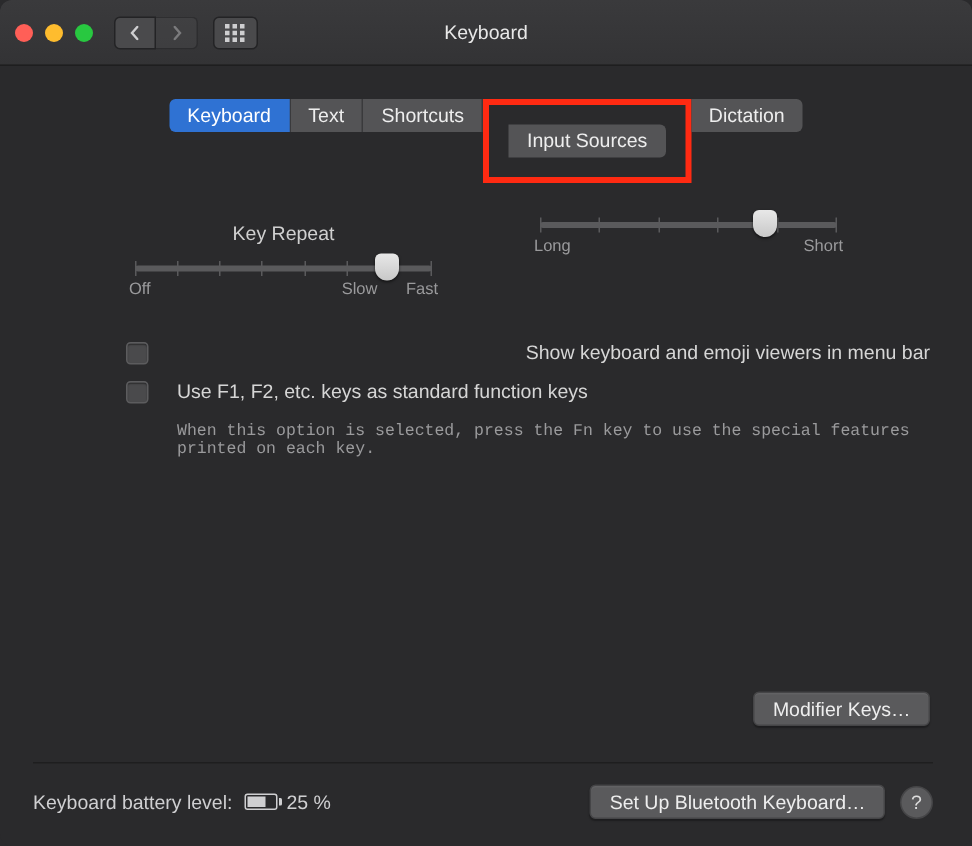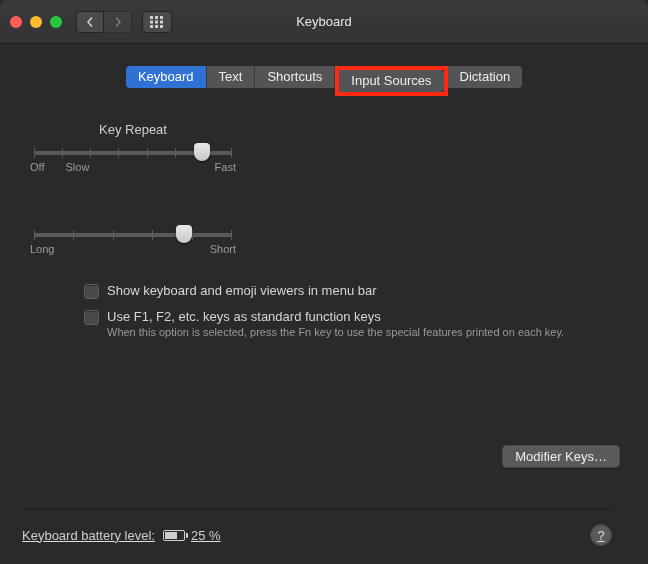--- a/index.html
+++ b/index.html
@@ -22,44 +22,44 @@
   .search { width:160px; height:24px; background:#2f2f31; border:1px solid #4d6a8f; border-radius:4px; padding-left:24px; color:#ddd; font-size:12px; box-shadow:0 0 0 2px rgba(60,120,200,.35); outline:none; }
   .search::placeholder { color:#8a8a8d; }
   .search-icon-pos { position:absolute; left:6px; top:5px; }
 
   .content { padding:22px 28px 12px 28px; }
   .tabs { display:flex; justify-content:center; margin-bottom:26px; }
   .tab { height:22px; line-height:22px; padding:0 12px; font-size:13px; background:#545456; color:#eee; border-right:1px solid #3a3a3c; cursor:default; }
   .tab:first-child { border-radius:4px 0 0 4px; }
   .tab:last-child { border-radius:0 4px 4px 0; border-right:none; }
   .tab.active { background:#2f72d3; color:#fff; }
-  .highlight-box { border:4px solid #ff2a12; padding:0; }
+  .highlight-box { border:4px solid #ff2a12; padding:13px; }
   .highlight-box .tab { border-right:none; }
 
-  .sliders { display:flex; gap:60px; justify-content:center; margin-bottom:28px;flex-direction:column; }
+  .sliders { display:flex; gap:60px; justify-content:center; margin-bottom:28px; }
   .slider-block { width:210px; text-align:center; position:relative; }
   .slider-title { font-size:13px; color:#d0d0d0; margin-bottom:14px; }
   .track { position:relative; height:4px; background:#5a5a5c; border-radius:2px; margin:0 6px 6px 6px; }
   .ticks { position:absolute; top:-3px; left:0; right:0; display:flex; justify-content:space-between; }
   .tick { width:1px; height:10px; background:#5a5a5c; }
   .thumb { position:absolute; top:-8px; width:16px; height:18px; background:linear-gradient(#e8e8e8,#c8c8c8); border-radius:4px 4px 8px 8px; box-shadow:0 1px 2px rgba(0,0,0,.6); transform:translateX(-50%); }
   .slider-labels { display:flex; justify-content:space-between; font-size:11px; color:#9a9a9c; padding:0 2px; margin-top:4px;gap:19px; }
-  .slider-labels .center { flex:1; text-align:left; padding-left:2px; }
+  .slider-labels .center { flex:1; text-align:right; padding-left:2px; }
 
   .checks { margin-left:56px; }
-  .checkrow { display:flex; align-items:flex-start; gap:8px; margin-bottom:10px; }
+  .checkrow { display:flex; align-items:flex-start; gap:19px; margin-bottom:10px;justify-content:space-between; }
   .checkbox { width:15px; height:15px; border-radius:3px; background:#4a4a4c; border:1px solid #5c5c5e; flex-shrink:0; margin-top:1px; box-shadow:inset 0 1px 1px rgba(0,0,0,.4); }
   .checklabel { font-size:13px; color:#d6d6d6; }
-  .helptext { font-size:11px; color:#9a9a9c; margin-top:2px; }
+  .helptext { font-size:11px; color:#9a9a9c; margin-top:14px;font-family:Liberation Mono, monospace; }
 
-  .modkeys-row { position:absolute; right:28px; bottom:96px; }
+  .modkeys-row { position:absolute; right:28px; bottom:80px; }
   .btn { background:#5a5a5c; color:#eee; font-size:13px; padding:3px 12px; border-radius:4px; border:1px solid #454547; box-shadow:0 1px 0 rgba(255,255,255,.05) inset,0 1px 1px rgba(0,0,0,.3); cursor:default; }
 
   .divider { height:1px; background:#1e1e1f; margin:0 0 14px 0; }
-  .footer { position:absolute; left:0; right:0; bottom:0; padding:0 36px 18px 22px;text-decoration:underline; }
+  .footer { position:absolute; left:0; right:0; bottom:0; padding:0 26px 18px 22px; }
   .footer-row { display:flex; align-items:center; }
   .battery-label { font-size:13px; color:#cfcfd1; }
   .battery-icon { display:inline-block; width:22px; height:11px; border:1px solid #cfcfd1; border-radius:2px; position:relative; margin:0 6px 0 8px; vertical-align:middle; }
   .battery-icon::after { content:""; position:absolute; right:-4px; top:2px; width:2px; height:5px; background:#cfcfd1; border-radius:0 1px 1px 0; }
   .battery-fill { position:absolute; left:1px; top:1px; bottom:1px; background:#cfcfd1; }
   .footer-spacer { flex:1; }
   .help-btn { width:22px; height:22px; border-radius:50%; background:#5a5a5c; border:1px solid #454547; display:flex; align-items:center; justify-content:center; font-size:13px; color:#ddd; margin-left:10px; }
 </style>
 </head>
 <body>
@@ -175,16 +175,17 @@
 
   <div class="footer">
     <div class="divider"></div>
     <div class="footer-row">
       <span class="battery-label">Keyboard battery level:</span>
       <span class="battery-icon">
         <span class="battery-fill" style="width:62%"></span>
       </span>
       <span class="battery-label">25 %</span>
       <span class="footer-spacer"></span>
+      <div class="btn">Set Up Bluetooth Keyboard…</div>
       <div class="help-btn">?</div>
     </div>
   </div>
 </div>
 
 </body></html>

